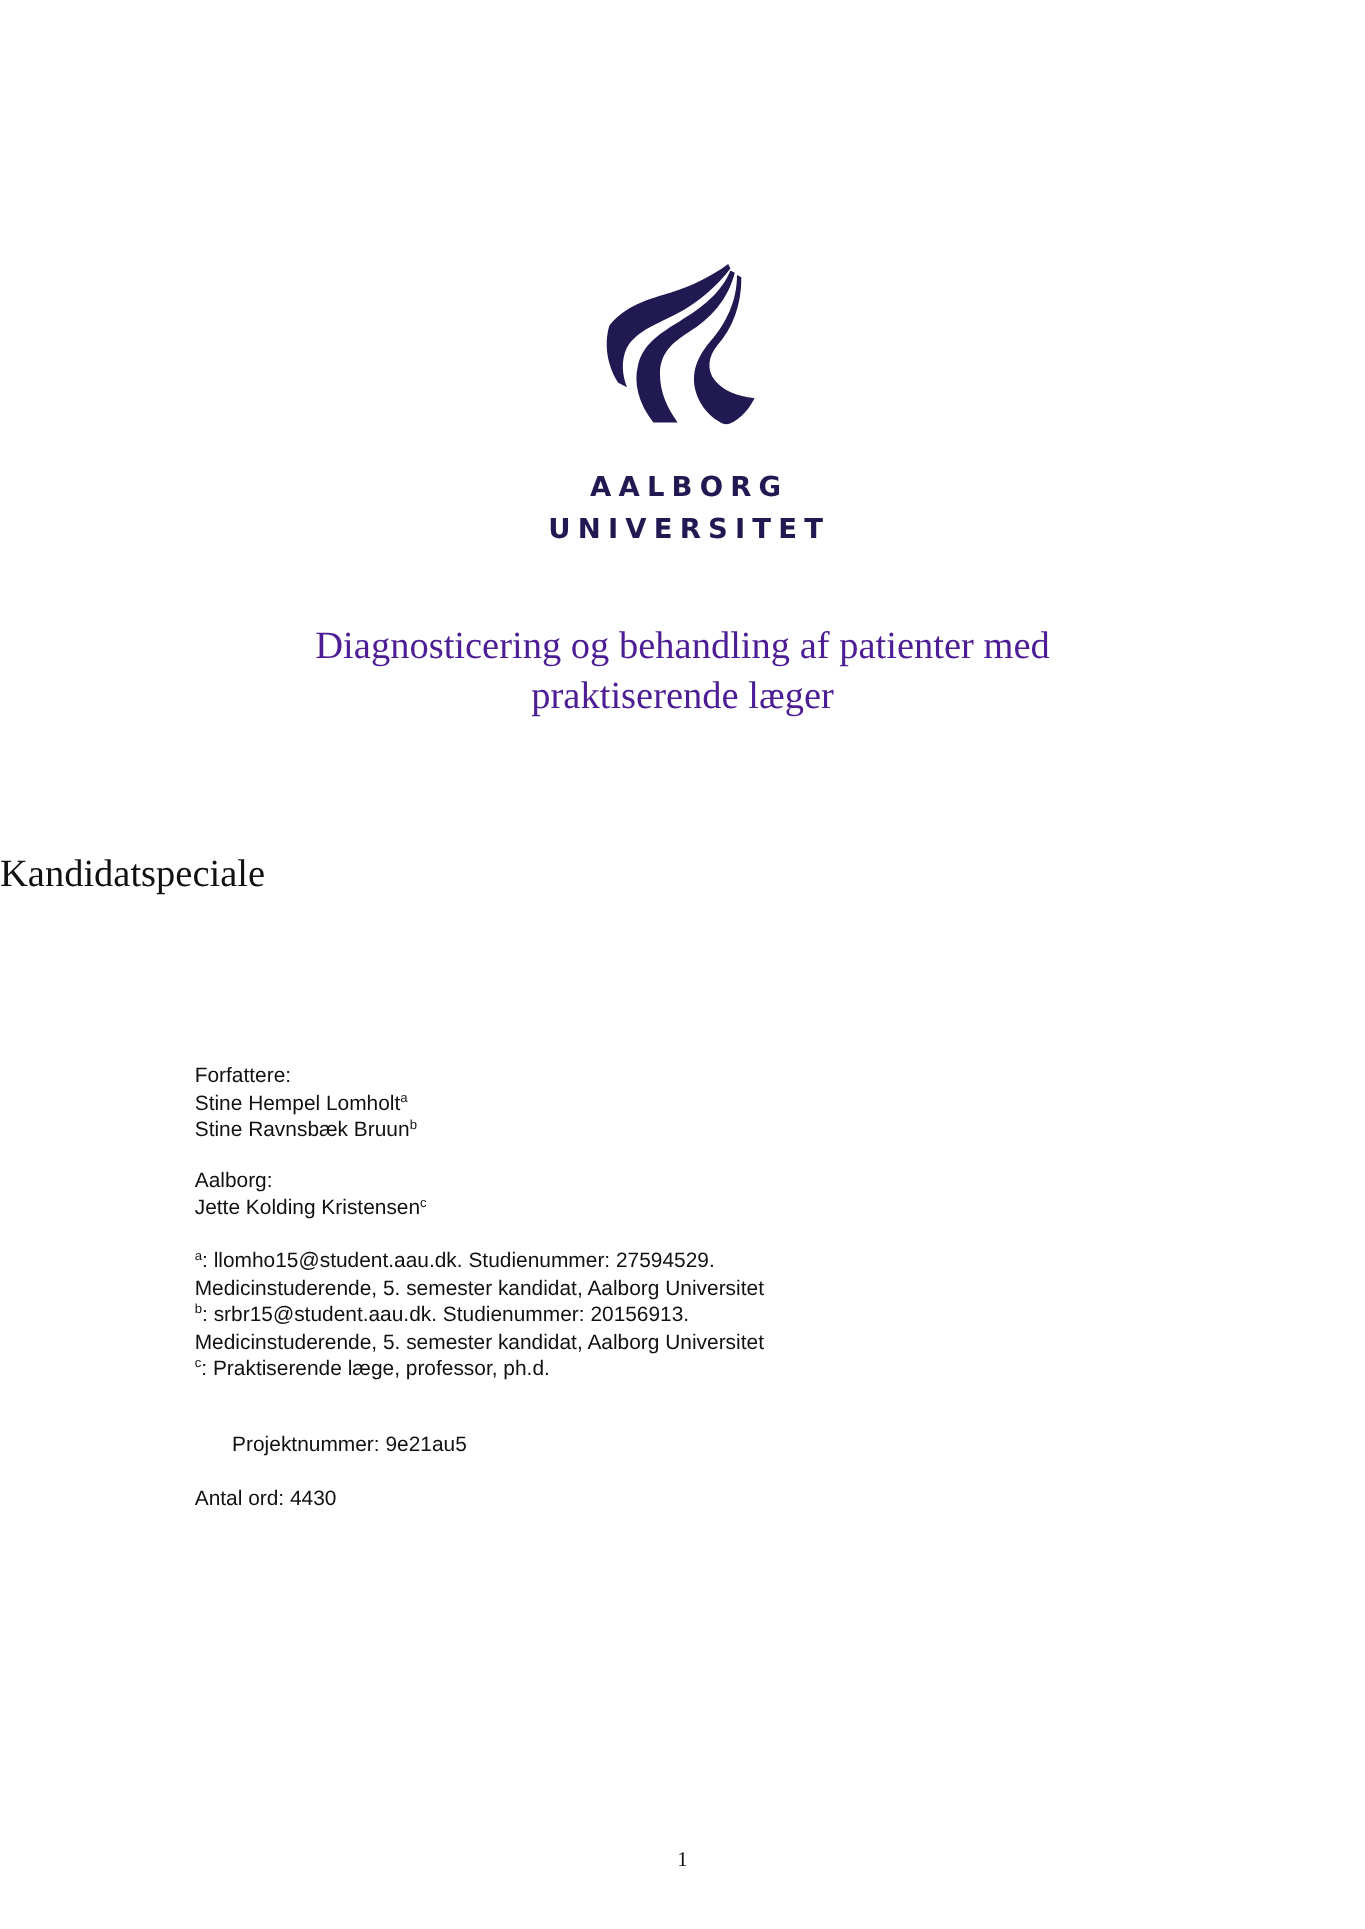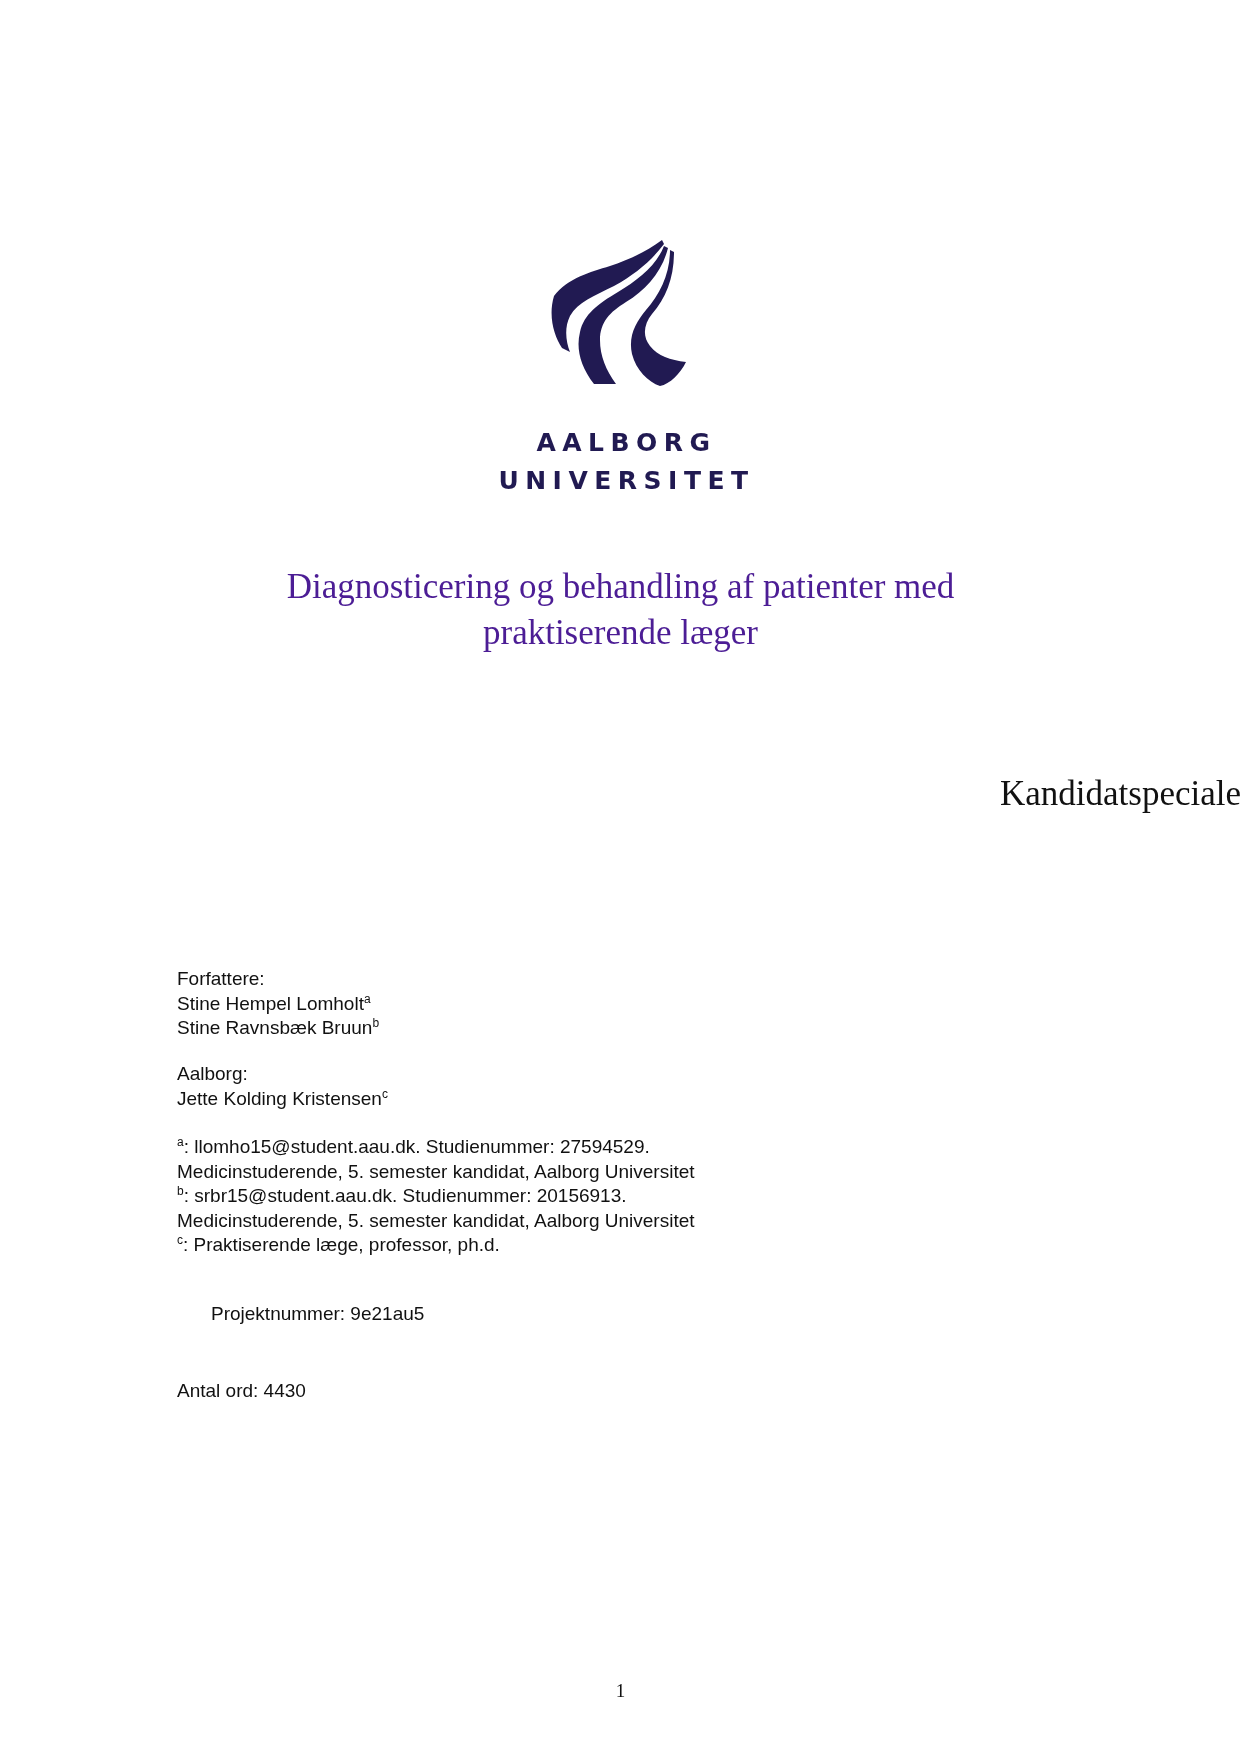--- a/index.html
+++ b/index.html
@@ -9,32 +9,32 @@
   .logo-mark { left: 548px; top: 238px; width: 144px; height: 148px; }
   .logo-text { left: 0; width: 1241px; text-align: center;
                font-family: "DejaVu Sans", "Liberation Sans", sans-serif;
                font-weight: bold; color: #211a52; font-size: 25px; letter-spacing: 6.5px; line-height: 1; }
   .logo-line1 { top: 430px; padding-left: 6px; }
   .logo-line2 { top: 468px; padding-left: 6px; }
   .title { left: 0; width: 1241px; top: 564px; text-align: center;
            font-family: "Liberation Serif", "DejaVu Serif", serif;
            font-size: 35px; line-height: 46px; color: #4c1d95; }
   .title div { white-space: nowrap; }
-  .subtitle { left: 0; width: 1241px; top: 774px; text-align: right;
+  .subtitle { left: 0; width: 1241px; top: 774px; text-align: left;
               font-family: "Liberation Serif", "DejaVu Serif", serif;
               font-size: 35px; line-height: 40px; }
   .block { left: 177px; font-family: Liberation Sans, sans-serif;
            font-size: 19px; line-height: 24.5px; }
   .block div { white-space: nowrap; }
   sup { font-size: 12px; line-height: 0; vertical-align: 7px; }
   .authors { top: 967px; }
   .advisor { top: 1062px; }
   .footnotes { top: 1135px; }
   .project { top: 1302px; margin-left: 34px; }
-  .wordcount { top: 1351px; margin-top: 28px; }
+  .wordcount { top: 1351px; }
   .page-num { left: 0; width: 1241px; top: 1680px; text-align: center;
               font-family: "Liberation Serif", "DejaVu Serif", serif; font-size: 19px; }
 </style>
 </head>
 <body>
 
 <div class="abs logo-mark">
   <svg width="144" height="148" viewBox="0 0 144 148" xmlns="http://www.w3.org/2000/svg">
     <g fill="#211a52">
 

